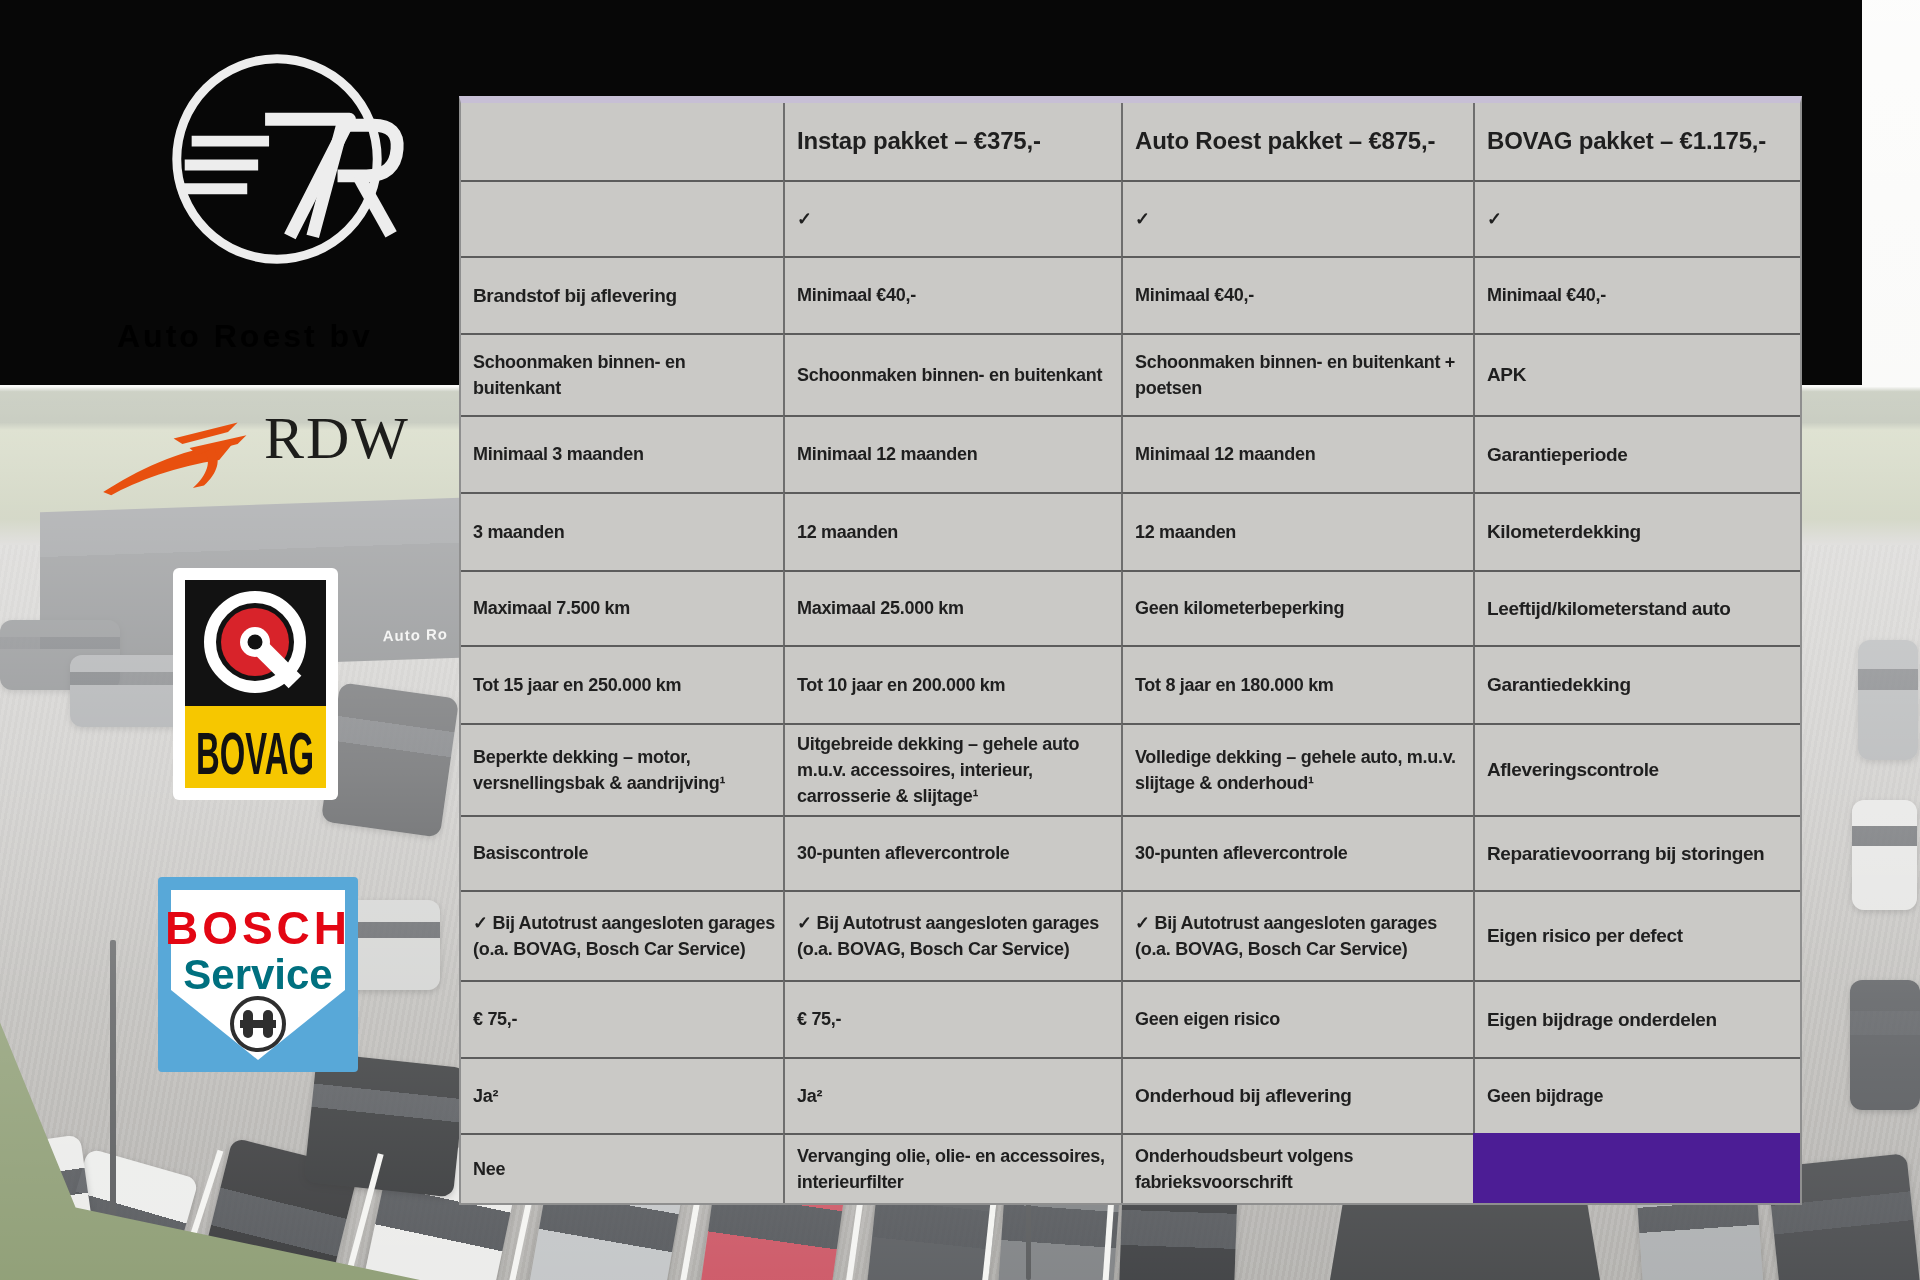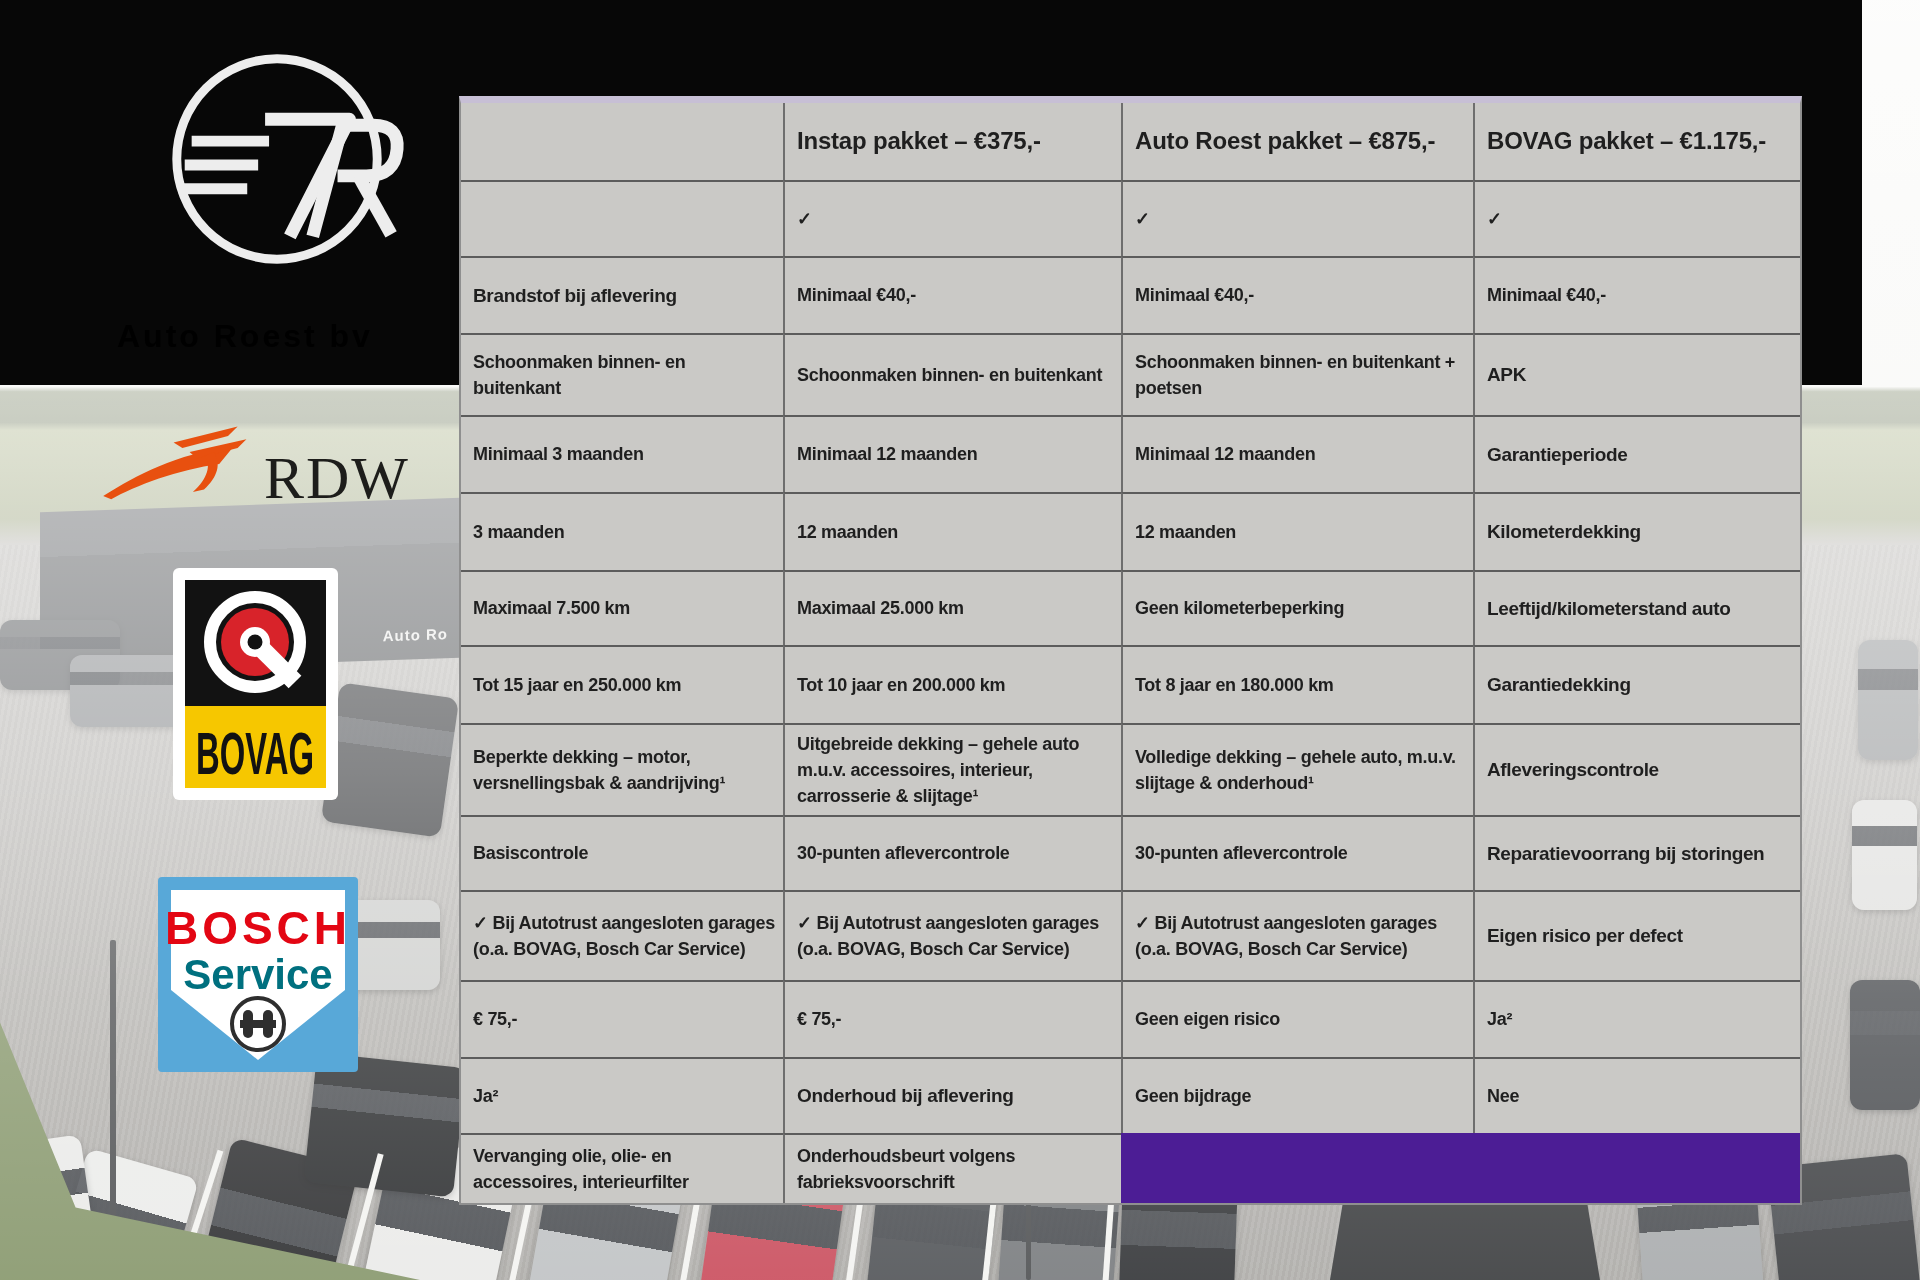--- a/index.html
+++ b/index.html
@@ -36,21 +36,21 @@
   
   .black-band{position:absolute;left:0;top:0;width:1862px;height:385px;
     background:#070707;z-index:2;}
   .roest-logo{position:absolute;left:117px;top:30px;width:320px;height:330px;z-index:3;}
   .roest-logo .mono{display:block;margin:0 auto;}
   .company-name{position:absolute;left:0;top:288px;width:320px;
     color:#000000;font-size:32px;font-weight:bold;letter-spacing:3px;}
 
   
   .rdw-logo{position:absolute;left:100px;top:408px;width:310px;height:100px;z-index:3;
-    display:flex;align-items:flex-end;}
+    display:flex;align-items:flex-start;}
   .rdw-text{font-family:"Liberation Serif",serif;font-size:60px;color:#1d1d1b;
     letter-spacing:2px;line-height:1;margin-left:4px;}
   .bovag-logo{position:absolute;left:173px;top:568px;z-index:3;}
   .bosch-logo{position:absolute;left:158px;top:877px;z-index:3;text-align:right;}
 
   
   .table{position:absolute;left:459px;top:96px;z-index:4;
     display:grid;
     grid-template-columns:322px 338px 352px 327px;
     grid-template-rows:77px 76px 77px 82px 77px 78px 75px 78px 92px 75px 90px 77px 76px 70px;
@@ -213,20 +213,21 @@
       <div class="cell val">30-punten aflevercontrole</div>
       <div class="cell val">30-punten aflevercontrole</div>
       <div class="cell label">Reparatievoorrang bij storingen</div>
       <div class="cell val">✓ Bij Autotrust aangesloten garages (o.a. BOVAG, Bosch Car Service)</div>
       <div class="cell val">✓ Bij Autotrust aangesloten garages (o.a. BOVAG, Bosch Car Service)</div>
       <div class="cell val">✓ Bij Autotrust aangesloten garages (o.a. BOVAG, Bosch Car Service)</div>
       <div class="cell label">Eigen risico per defect</div>
       <div class="cell val">€ 75,-</div>
       <div class="cell val">€ 75,-</div>
       <div class="cell val">Geen eigen risico</div>
+      <div class="cell label">Eigen bijdrage onderdelen</div>
       <div class="cell val">Ja²</div>
       <div class="cell val">Ja²</div>
       <div class="cell label">Onderhoud bij aflevering</div>
       <div class="cell val">Geen bijdrage</div>
       <div class="cell val">Nee</div>
       <div class="cell val">Vervanging olie, olie- en accessoires, interieurfilter</div>
       <div class="cell val">Onderhoudsbeurt volgens fabrieksvoorschrift</div>
     </div>
 
 </div>

